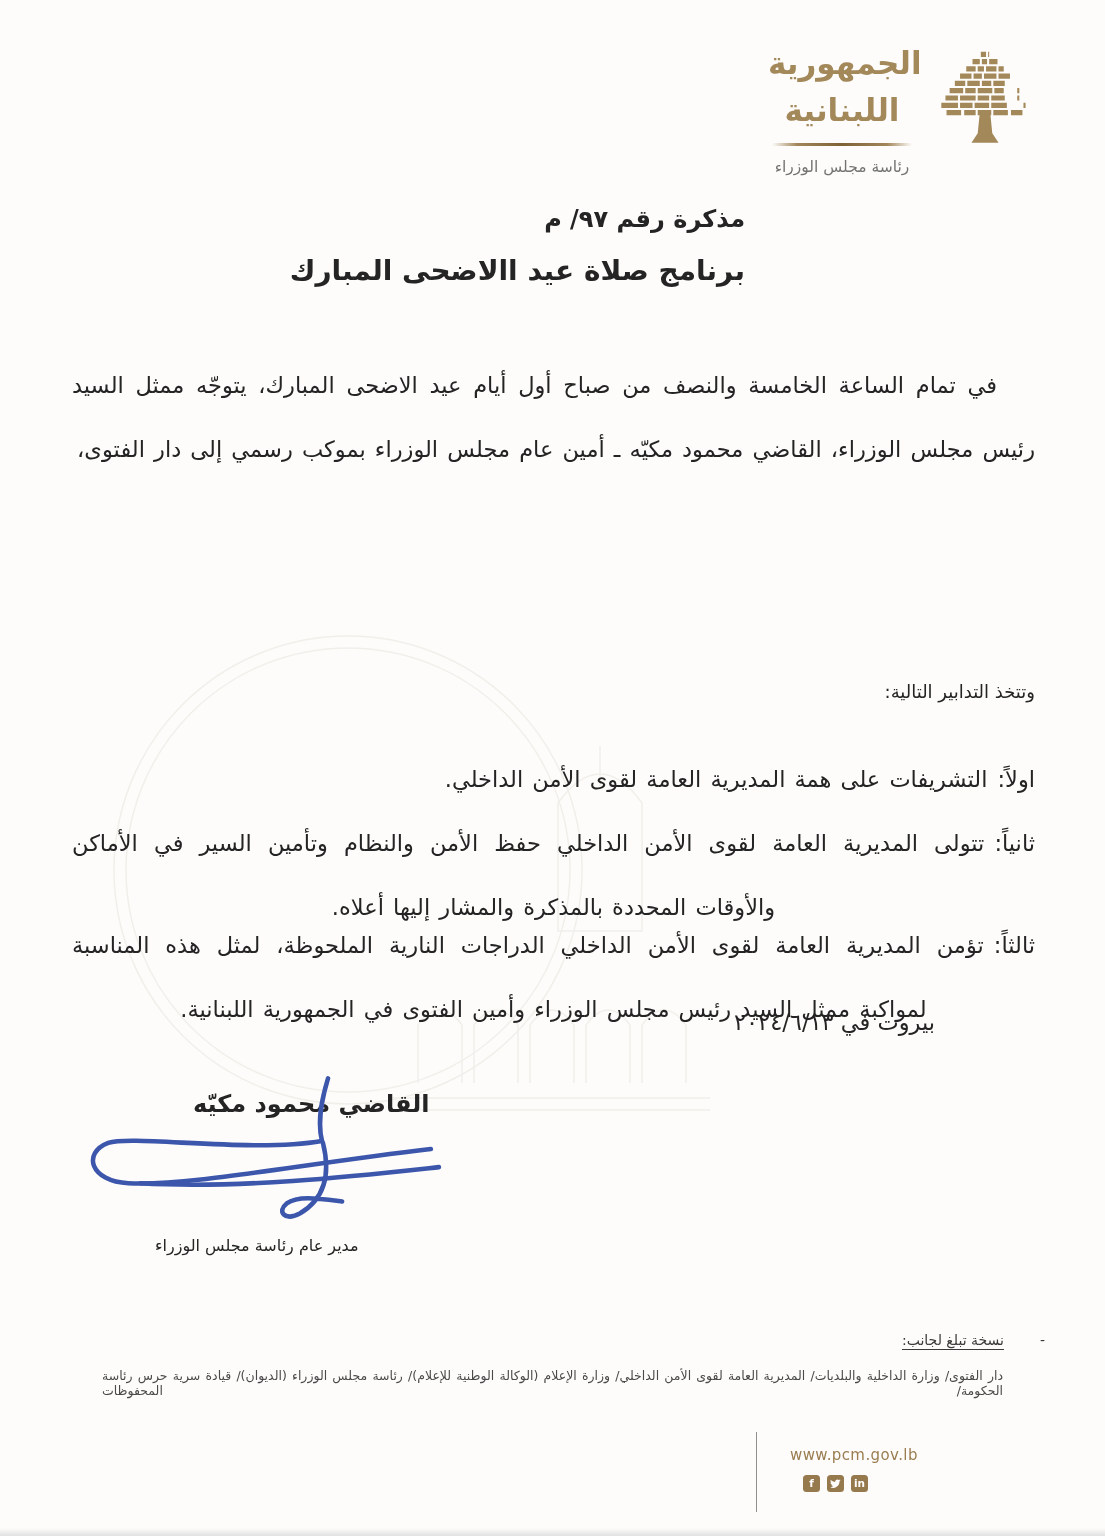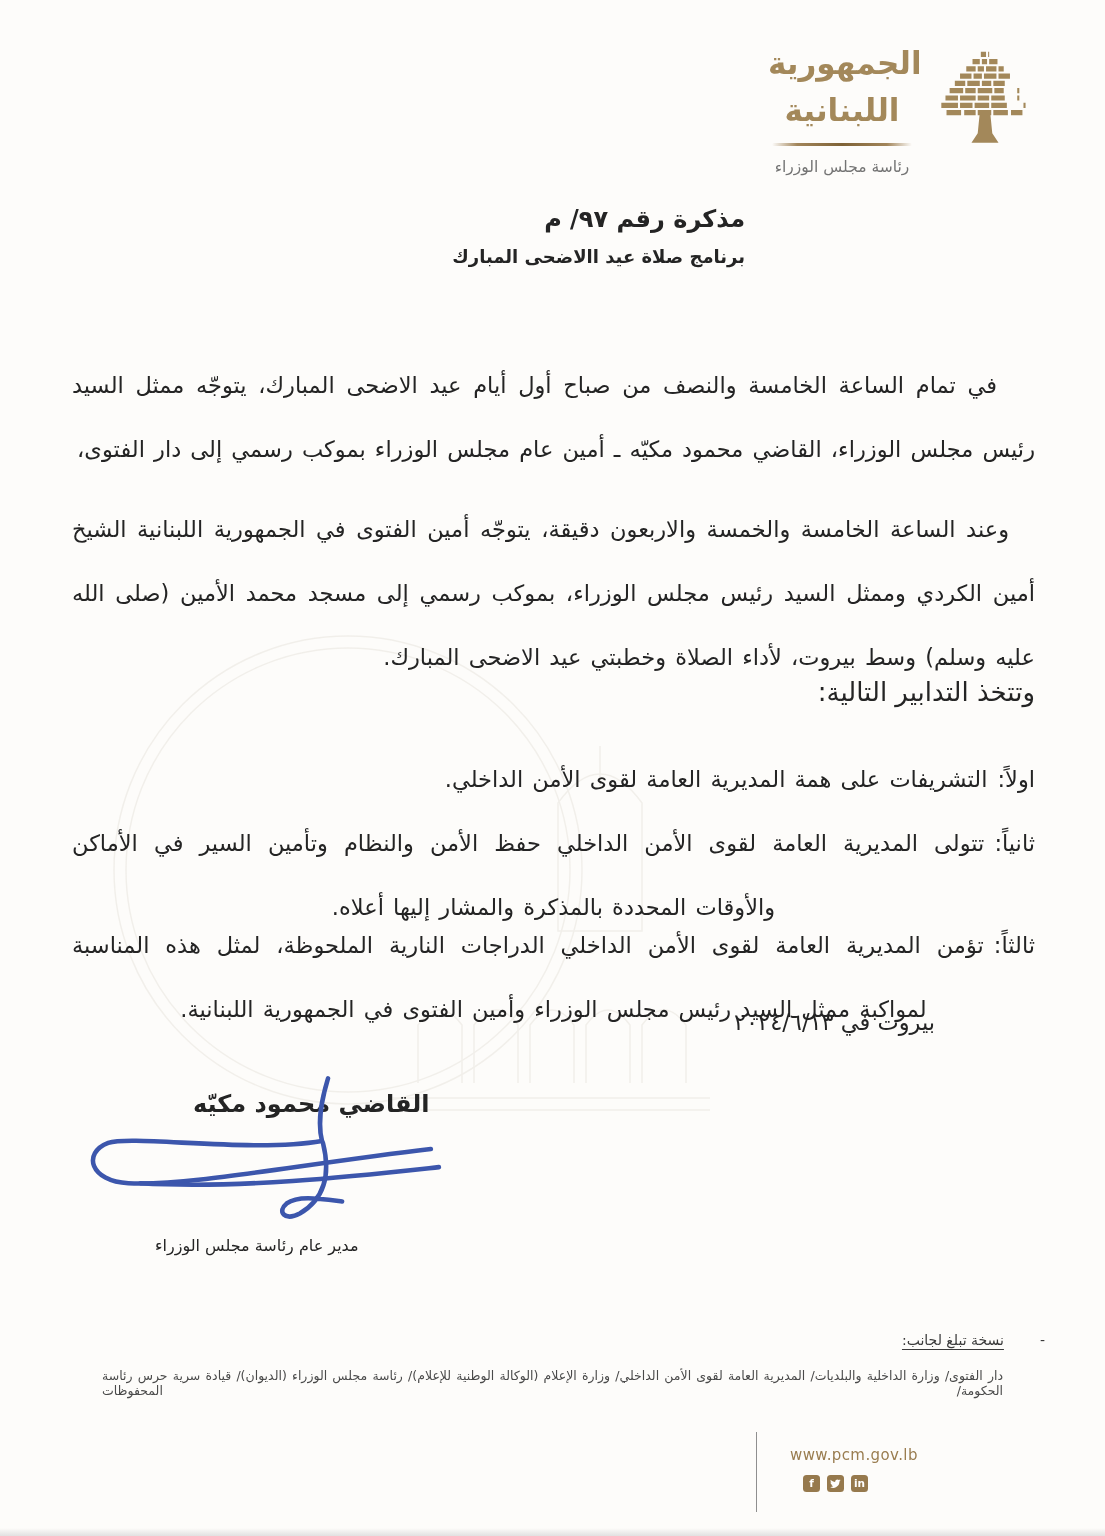--- a/index.html
+++ b/index.html
@@ -17,26 +17,26 @@
   .emblem{position:absolute;top:40px;right:72px;display:flex;direction:ltr;align-items:flex-start;gap:21px;}
   .emblem-text{width:148px;text-align:center;color:#a3885a;}
   .emblem-line{font-size:31px;font-weight:bold;line-height:47px;letter-spacing:0;}
   .emblem-rule{height:3px;margin:9px 4px 0 4px;border-radius:2px;
     background:linear-gradient(to right,rgba(162,133,90,0) 0%,#a2855a 18%,#7e6236 50%,#a2855a 82%,rgba(162,133,90,0) 100%);}
   .emblem-office{margin-top:12px;font-size:15.5px;color:#737373;}
   .cedar{margin-top:6px;}
   
   .memo-head{position:absolute;top:204px;right:360px;text-align:right;font-weight:bold;}
   .memo-number{font-size:24px;line-height:30px;}
-  .memo-subject{font-size:18px;line-height:30px;margin-top:8px;}
+  .memo-subject{font-size:28px;line-height:30px;margin-top:22px;}
   
   .bodytext{font-size:22.5px;line-height:64px;text-align:justify;word-spacing:2px;}
   .p1{position:absolute;top:330px;right:70px;left:72px;text-indent:38px;}
   .p2{position:absolute;top:474px;right:70px;left:72px;text-indent:26px;}
-  .measures-intro{position:absolute;top:660px;right:70px;font-size:26px;line-height:64px;}
+  .measures-intro{position:absolute;top:660px;right:70px;font-size:18px;line-height:64px;}
   .m1{position:absolute;top:724px;right:70px;left:72px;}
   .m2{position:absolute;top:788px;right:70px;left:72px;text-align-last:center;}
   .m3{position:absolute;top:890px;right:70px;left:72px;text-align-last:center;}
   .measure-label{padding-left:10px;}
   .date-line{position:absolute;top:1009px;right:170px;font-size:22.5px;}
   
   .sig-name{position:absolute;top:1090px;left:193px;font-size:24px;font-weight:bold;}
   .sig-title{position:absolute;top:1236px;left:155px;font-size:16px;font-weight:normal;}
   .sig-ink{position:absolute;top:1076px;left:80px;}
   
@@ -98,21 +98,20 @@
       <path d="M40 64 L50 64 L52 84 L58 93 L32 93 L38 84 Z" fill="#a3885a"></path>
     </svg>
   </div>
 
   <div class="memo-head">
     <div class="memo-number">مذكرة رقم ٩٧/ م</div>
     <div class="memo-subject">برنامج صلاة عيد االاضحى المبارك</div>
   </div>
 
   <p class="bodytext p1">في تمام الساعة الخامسة والنصف من صباح أول أيام عيد الاضحى المبارك، يتوجّه ممثل السيد رئيس مجلس الوزراء، القاضي محمود مكيّه ـ أمين عام مجلس الوزراء بموكب رسمي إلى دار الفتوى،</p>
-  <p class="bodytext p2">وعند الساعة الخامسة والخمسة والاربعون دقيقة، يتوجّه أمين الفتوى في الجمهورية اللبنانية الشيخ أمين الكردي وممثل السيد رئيس مجلس الوزراء، بموكب رسمي إلى مسجد محمد الأمين (صلى الله عليه وسلم) وسط بيروت، لأداء الصلاة وخطبتي عيد الاضحى المبارك.</p>
 
   <div class="measures-intro">وتتخذ التدابير التالية:</div>
 
   <p class="bodytext m1"><span class="measure-label">اولاً:</span><span>التشريفات على همة المديرية العامة لقوى الأمن الداخلي.</span></p>
 
   <p class="bodytext m3"><span class="measure-label">ثالثاً:</span><span>تؤمن المديرية العامة لقوى الأمن الداخلي الدراجات النارية الملحوظة، لمثل هذه المناسبة لمواكبة ممثل السيد رئيس مجلس الوزراء وأمين الفتوى في الجمهورية اللبنانية.</span></p>
 
   <p class="bodytext m2"><span class="measure-label">ثانياً:</span><span>تتولى المديرية العامة لقوى الأمن الداخلي حفظ الأمن والنظام وتأمين السير في الأماكن والأوقات المحددة بالمذكرة والمشار إليها أعلاه.</span></p>
 
   <div class="date-line">بيروت في ٢٠٢٤/٦/١٣</div>

